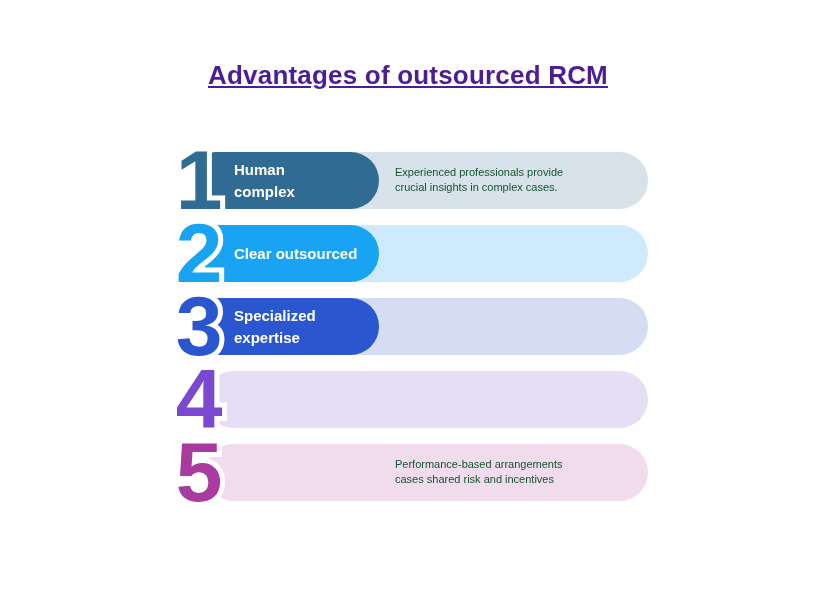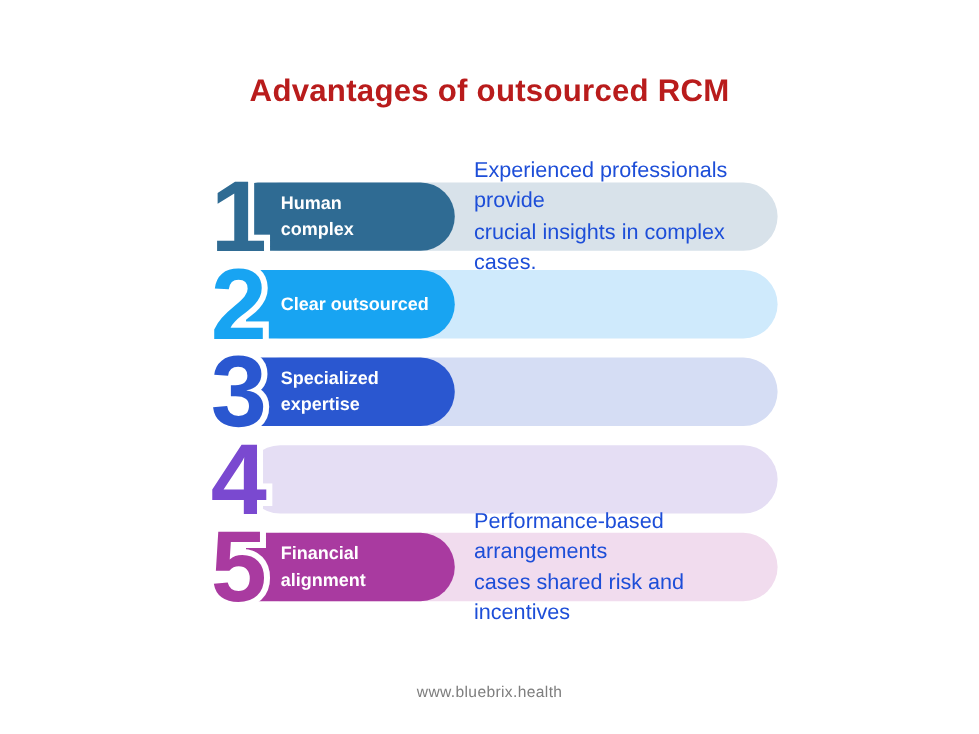--- a/index.html
+++ b/index.html
@@ -7,21 +7,22 @@
     width: 816px; height: 612px;
     font-family: "Liberation Sans", sans-serif;
     position: relative; overflow: hidden;
   }
   .canvas { position: absolute; inset: 0; }
 
   .title {
     position: absolute; top: 60px; left: 0; width: 100%;
     margin: 0; text-align: center;
     font-size: 26px; font-weight: 700; letter-spacing: 0.2px;
-    color: #b91c1c;
+    color: #4c1d95;
+    text-decoration: underline;
   }
 
   .rows { position: absolute; left: 168px; top: 152px; width: 480px; }
   .row { position: relative; height: 57px; margin-bottom: 16px; }
 
   .pill-light {
     position: absolute; inset: 0 0 0 37px;
     border-radius: 29px;
     background: var(--light);
     z-index: 1;
@@ -45,21 +46,21 @@
     display: grid; place-items: center;
     font-size: 84px; font-weight: 700; line-height: 0.95;
   }
   .num span { grid-area: 1 / 1; }
   .num-stroke { color: #ffffff; -webkit-text-stroke: 10px #ffffff; }
   .num-fill { color: var(--main); }
 
   .desc {
     position: absolute; left: 227px; top: 50%; transform: translateY(-50%);
     z-index: 2; width: 250px;
-    font-size: 18px; line-height: 1.42; color: #1d4ed8;
+    font-size: 11px; line-height: 1.42; color: #14532d;
     white-space: pre-line;
   }
 
   .footer {
     position: absolute; top: 569px; left: 0; width: 100%;
     text-align: center; font-size: 13px; letter-spacing: 0.3px;
     color: #7e7e7e;
   }
 </style>
 </head>
@@ -111,29 +112,24 @@
     <div class="row" style="--main: #7A49D0; --light: #E5DEF4;">
       <div class="pill-light"></div>
       <div class="num">
         <span class="num-stroke">4</span>
         <span class="num-fill">4</span>
       </div>
     </div>
 
     <div class="row" style="--main: #A93AA0; --light: #F1DCEE;">
       <div class="pill-light"></div>
-      <div class="pill-dark">
-        <div class="label">Financial
-alignment</div>
-      </div>
       <div class="num">
         <span class="num-stroke">5</span>
         <span class="num-fill">5</span>
       </div>
       <div class="desc">Performance-based arrangements
 cases shared risk and incentives</div>
     </div>
 
   </div>
 
-  <div class="footer">www.bluebrix.health</div>
 
 </div>
 
 </body></html>

